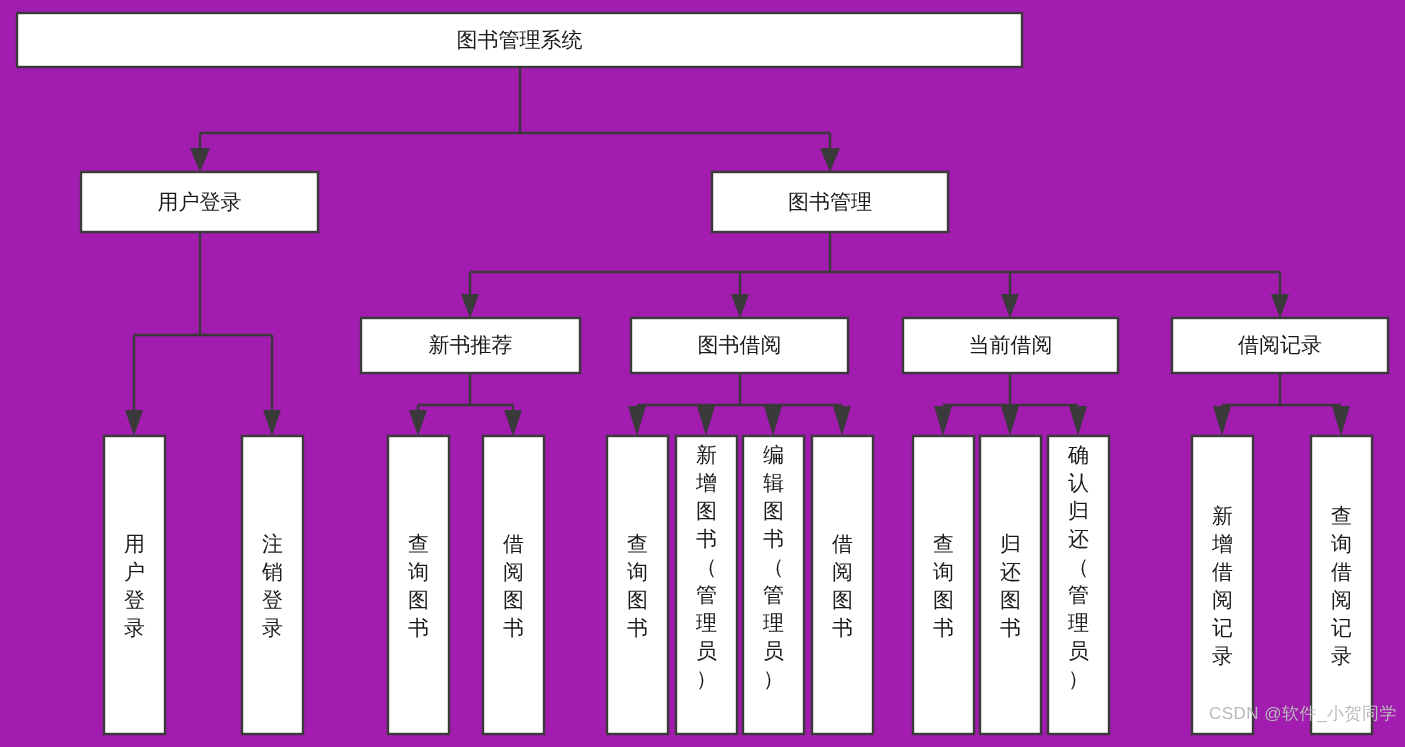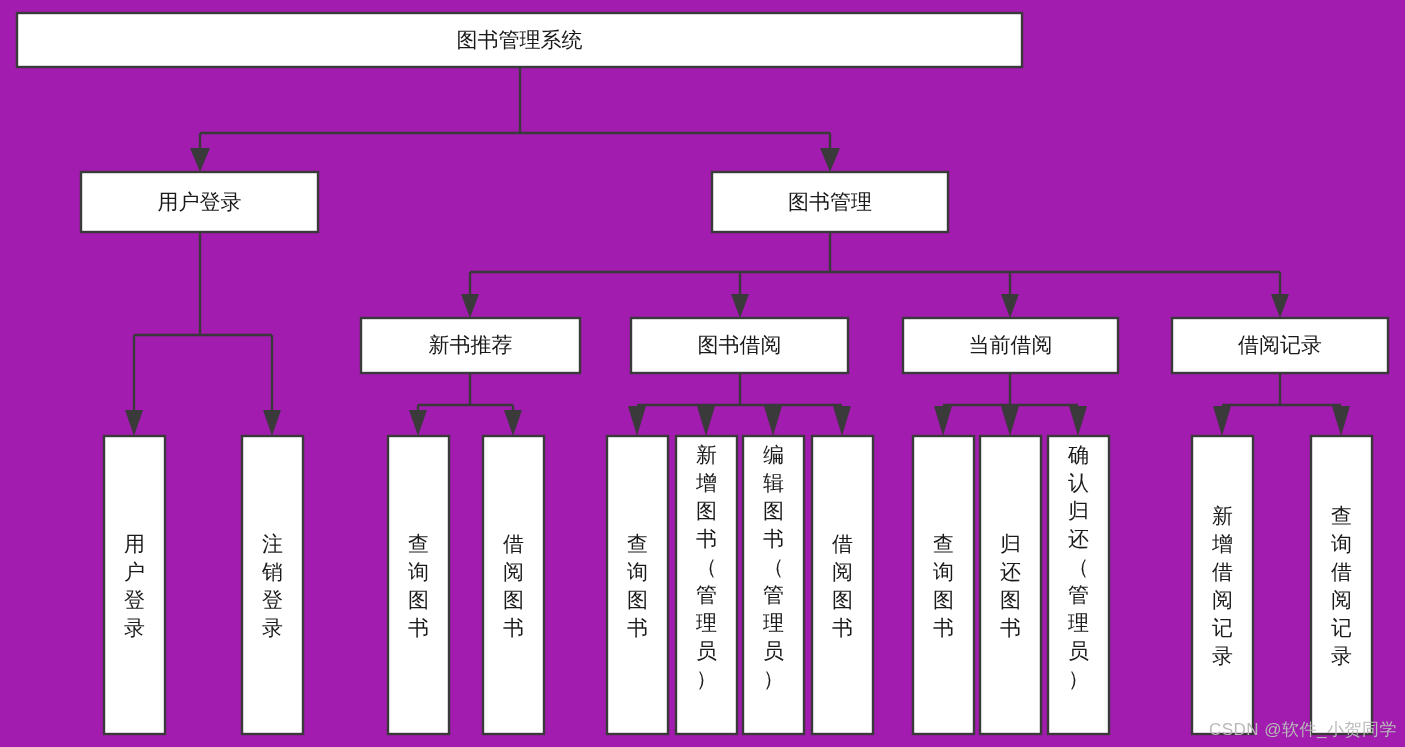--- a/index.html
+++ b/index.html
@@ -50,21 +50,21 @@
   }
   .node-label-v {
     font-family: "Liberation Sans", "DejaVu Sans", sans-serif;
     font-size: 21px;
     fill: #1a1a1a;
     text-anchor: middle;
   }
   .watermark {
     position: absolute;
     right: 8px;
-    bottom: 6px;
+    bottom: 22px;
     font-family: "Liberation Sans", "DejaVu Sans", sans-serif;
     font-size: 17px;
     color: #b9b9b9;
     white-space: nowrap;
     letter-spacing: 0.5px;
     pointer-events: none;
   }
 </style>
 </head>
 <body>

